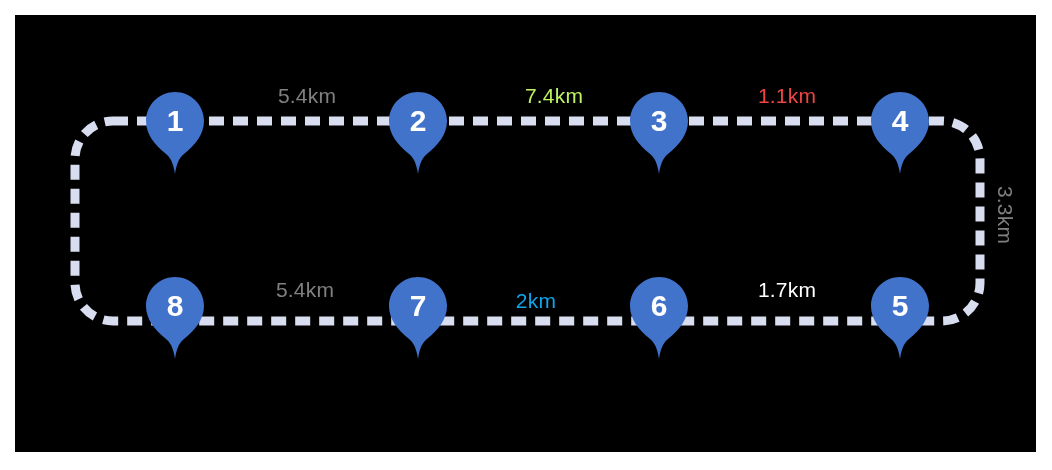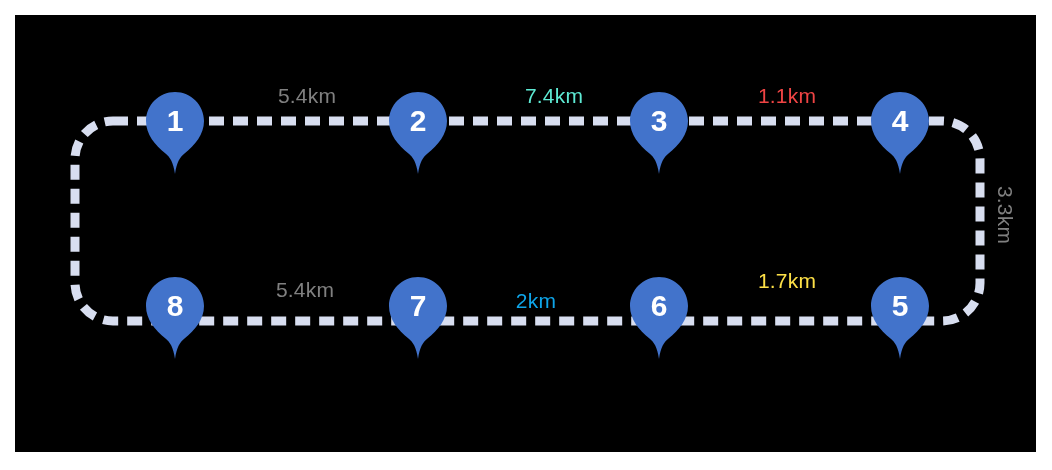--- a/index.html
+++ b/index.html
@@ -68,24 +68,24 @@
 <body style="background: rgb(255, 255, 255);">
 
 <div id="route-canvas" style="background: rgb(0, 0, 0);">
 
   <svg class="route-path-layer" viewBox="0 0 1021 437" width="1021" height="437" aria-hidden="true">
     <path id="route-loop" d="M 98 106 H 927 A 38 38 0 0 1 965 144 V 268 A 38 38 0 0 1 927 306 H 98 A 38 38 0 0 1 60 268 V 144 A 38 38 0 0 1 98 106 Z" fill="none" stroke="#D8DEF0" stroke-width="9" stroke-linecap="butt" stroke-dasharray="15 9"></path>
   </svg>
 
   <div>
       <div class="seg-label" style="left: 292px; top: 81px; color: rgb(128, 128, 128);">5.4km</div>
-      <div class="seg-label" style="left: 539px; top: 81px; color: #5eead4;">7.4km</div>
+      <div class="seg-label" style="left: 539px; top: 81px; color: #bef264;">7.4km</div>
       <div class="seg-label" style="left: 772px; top: 81px; color: #ef4444;">1.1km</div>
       <div class="seg-label vertical" style="left: 990px; top: 200px; color: rgb(128, 128, 128);">3.3km</div>
-      <div class="seg-label" style="left: 772px; top: 266px; color: #fde047;">1.7km</div>
+      <div class="seg-label" style="left: 772px; top: 275px; color: #ffffff;">1.7km</div>
       <div class="seg-label" style="left: 521px; top: 286px; color: #0ea5e9;">2km</div>
       <div class="seg-label" style="left: 290px; top: 275px; color: rgb(128, 128, 128);">5.4km</div>
     </div>
 
   <div>
       <div class="pin" style="left: 160px; top: 77px;">
         <svg width="58" height="82" viewBox="0 0 58 82">
           <path d="M 29 0 C 13.0 0 0 13.0 0 29 C 0 42.5 9.0 53.0 19.5 61.5 C 24.0 65.2 27.2 69.8 29 82 C 30.8 69.8 34.0 65.2 38.5 61.5 C 49.0 53.0 58 42.5 58 29 C 58 13.0 45.0 0 29 0 Z" fill="#4273CB"></path>
         </svg>
         <div class="pin-label" style="color: rgb(255, 255, 255);">1</div>

